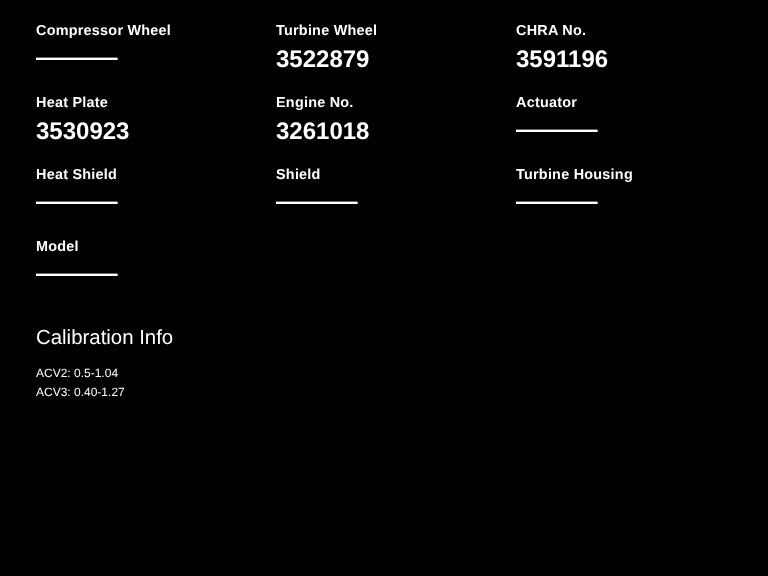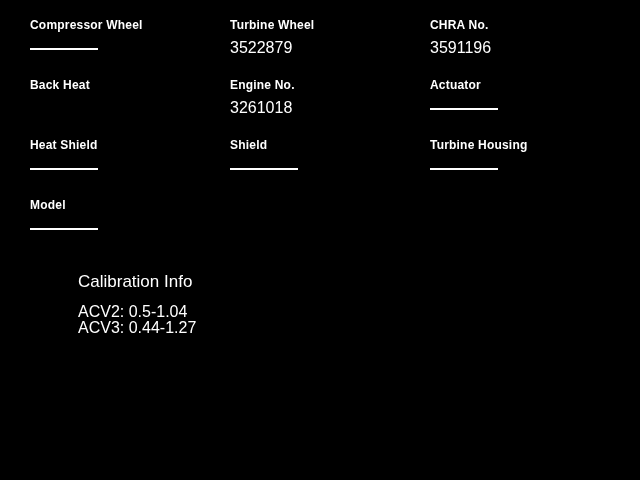--- a/index.html
+++ b/index.html
@@ -29,45 +29,44 @@
     .field {
       display: block;
     }
     .field-label {
       font-size: 12px;
       font-weight: bold;
       letter-spacing: 0.2px;
       line-height: 14px;
     }
     .field-value {
-      font-size: 16px;
-      font-weight: normal;
+      font-size: 20px;
+      font-weight: bold;
       margin-top: 7px;
       min-height: 19px;
     }
     .underline {
       display: none;
       width: 68px;
       height: 0;
       border-bottom: 2px solid #ffffff;
       margin-top: 16px;
     }
     .field.blank .underline { display: block; }
     .calibration {
       margin-top: 14px;
-      margin-left: 48px;
     }
     .calibration-title {
       font-size: 17px;
       font-weight: normal;
       line-height: 20px;
       margin-bottom: 12px;
     }
     .calibration-line {
-      font-size: 16px;
+      font-size: 10px;
       line-height: 16px;
     }
   </style>
 </head>
 <body>
 
 <div class="page">
 
   <div class="fields-grid">
 
@@ -84,21 +83,22 @@
     </div>
 
     <div class="field">
       <div class="field-label">CHRA No.</div>
       <div class="field-value">3591196</div>
 
     </div>
 
 
     <div class="field">
-      <div class="field-label">Back Heat</div>
+      <div class="field-label">Heat Plate</div>
+      <div class="field-value">3530923</div>
 
     </div>
 
     <div class="field">
       <div class="field-label">Engine No.</div>
       <div class="field-value">3261018</div>
 
     </div>
 
     <div class="field blank">
@@ -130,16 +130,16 @@
       <div class="field-label">Model</div>
 
       <div class="underline"></div>
     </div>
 
   </div>
 
   <div class="calibration">
     <div class="calibration-title">Calibration Info</div>
     <div class="calibration-line">ACV2: 0.5-1.04</div>
-    <div class="calibration-line">ACV3: 0.44-1.27</div>
+    <div class="calibration-line">ACV3: 0.40-1.27</div>
   </div>
 
 </div>
 
 </body></html>

